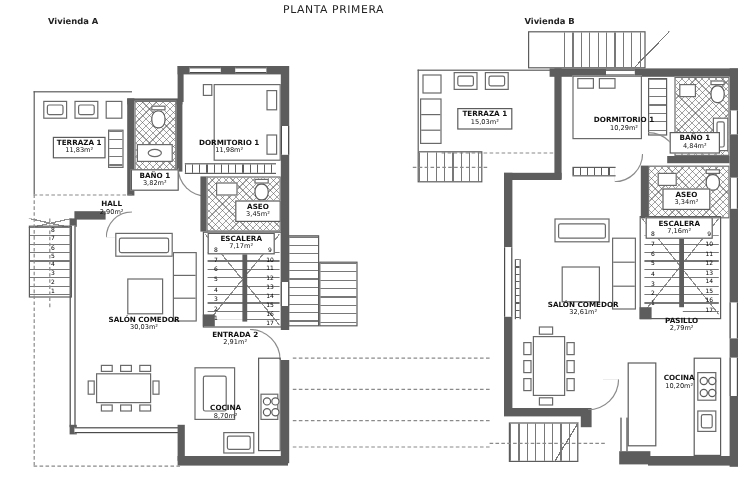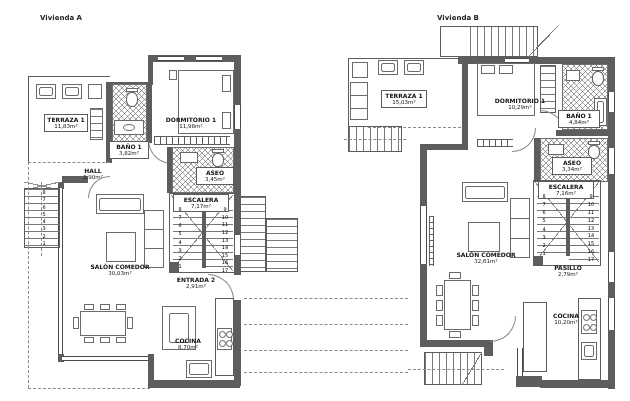--- a/index.html
+++ b/index.html
@@ -37,20 +37,21 @@
   .ncol span{display:block;}
   .stove{display:grid;grid-template-columns:1fr 1fr;place-items:center;padding:1px;}
   .burner{width:5px;height:5px;border:1px solid #5c5c5c;border-radius:50%;background:#fff;}
   .cell{border-bottom:1px solid #6a6a6a;}
 </style>
 </head>
 <body>
 
 <div id="plan">
 
+  <div class="a title" style="left:198px;top:4px;width:160px;">PLANTA PRIMERA</div>
   <div class="a unit-name" style="left:40px;top:14px;">Vivienda A</div>
   <div class="a unit-name" style="left:437px;top:14px;">Vivienda B</div>
 
   <div class="a o" style="left:28px;top:76px;width:82px;height:86px;border-right:none;border-bottom:none;"></div>
   <div class="a box" style="left:36px;top:84px;width:20px;height:15px;">
       <div class="inner"></div>
     </div>
   <div class="a box" style="left:62px;top:84px;width:20px;height:15px;">
       <div class="inner"></div>
     </div>

